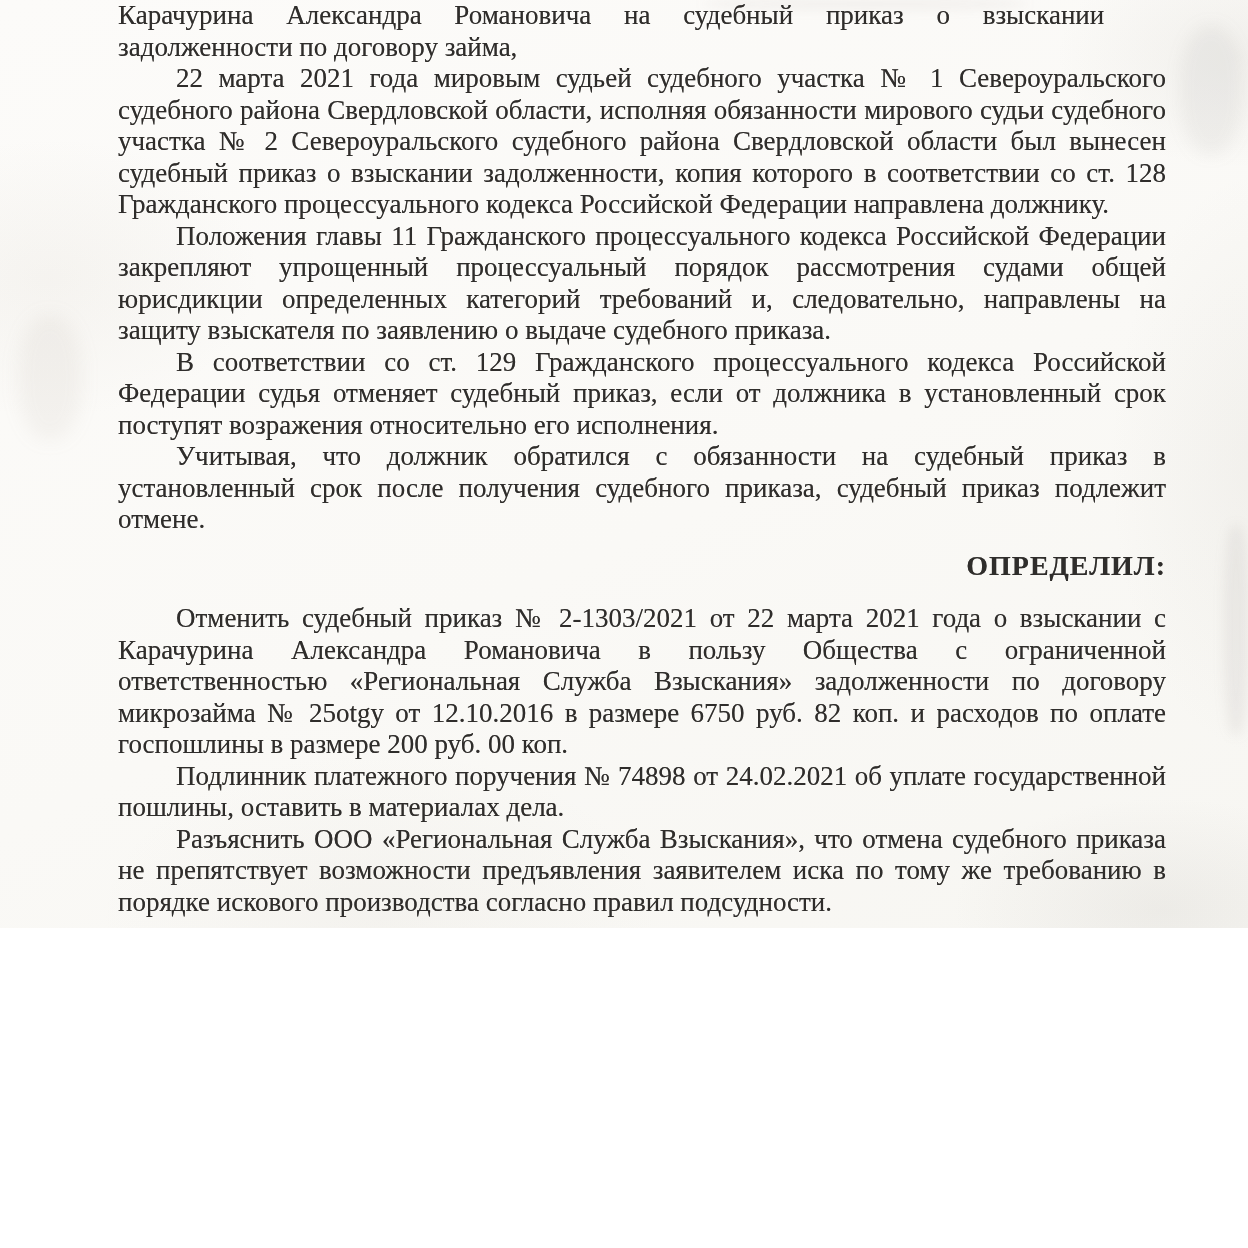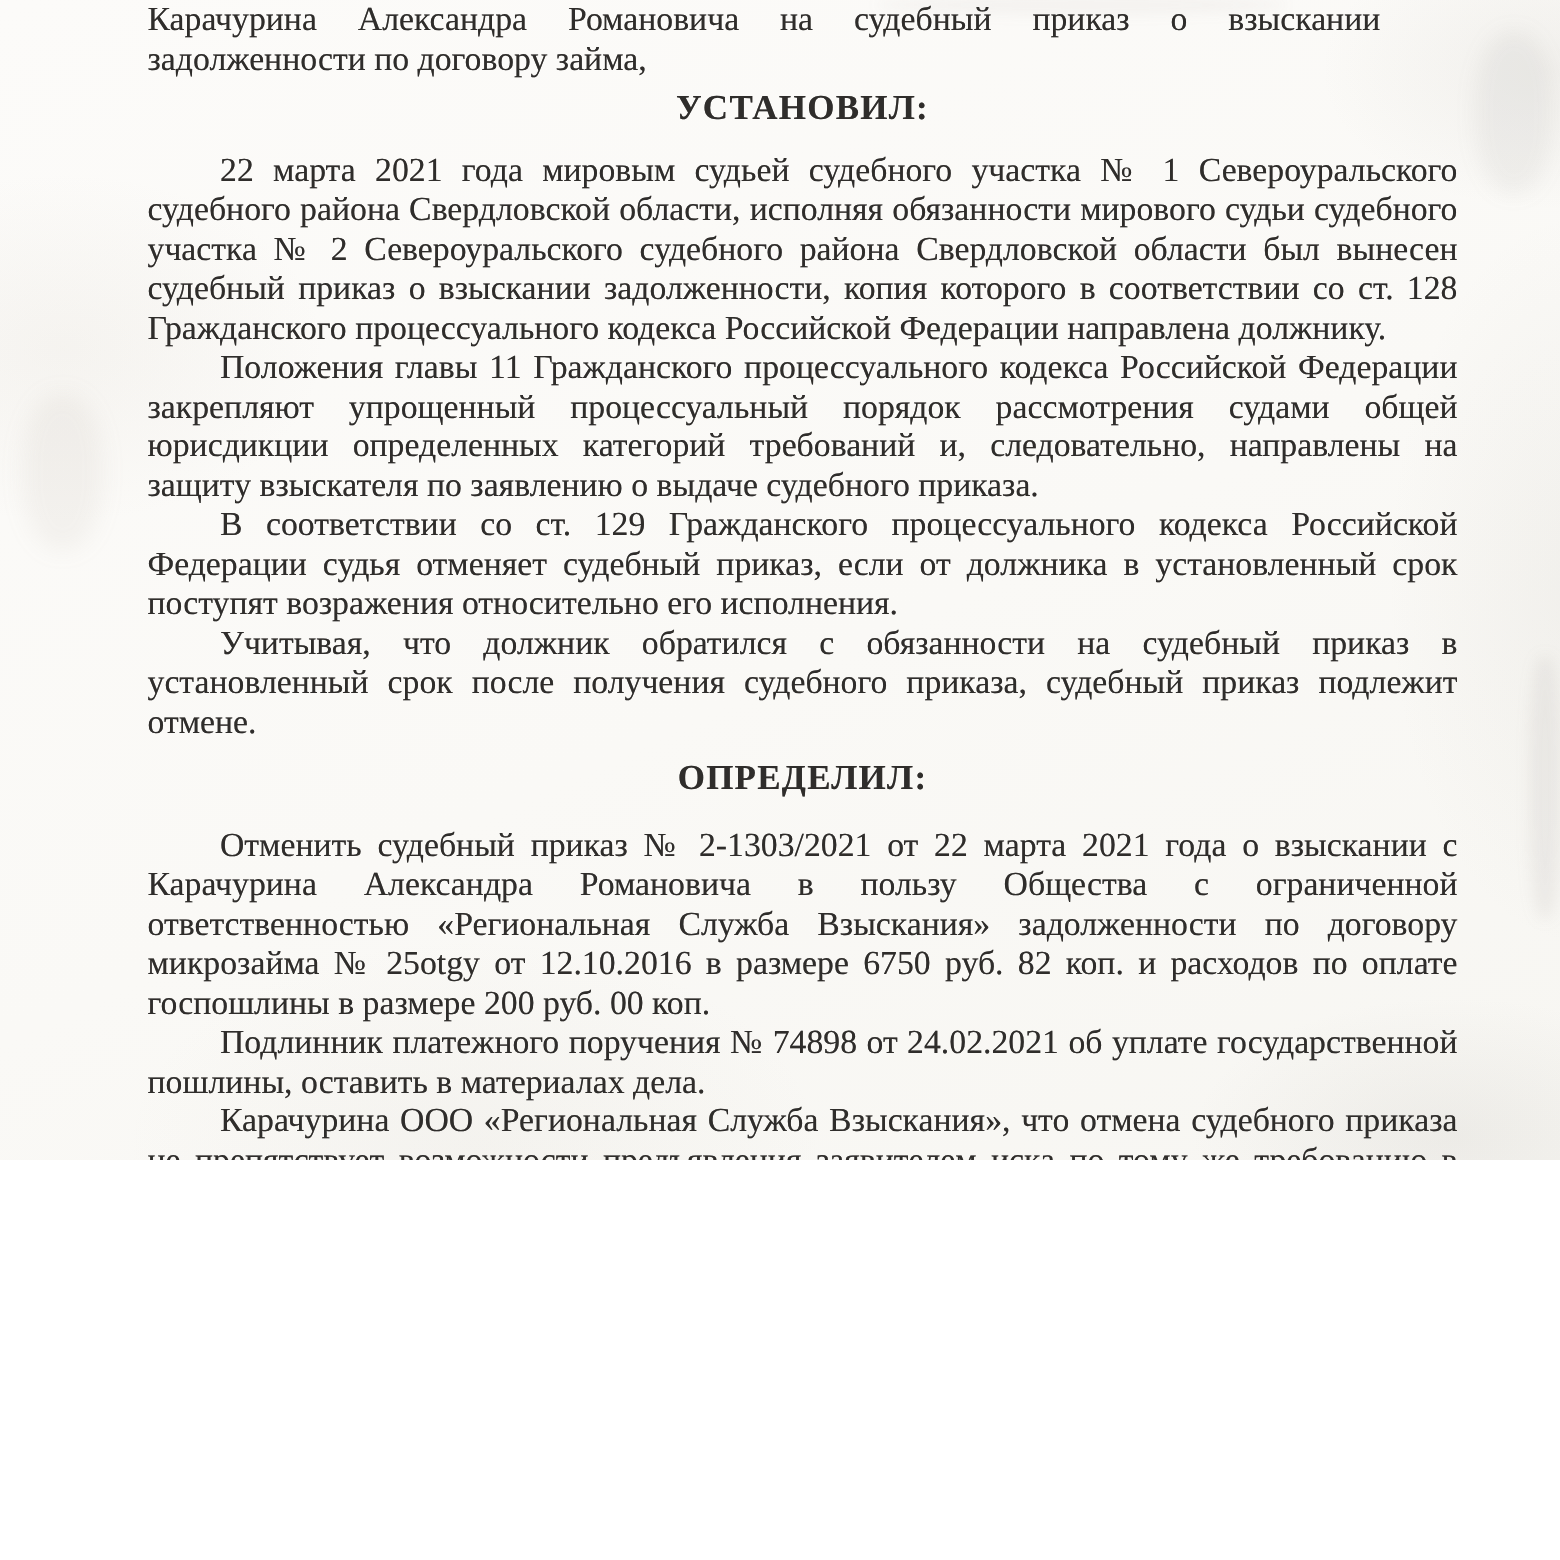--- a/index.html
+++ b/index.html
@@ -34,21 +34,21 @@
     word-spacing: 26px;
     overflow: hidden;
   }
   .para { text-indent: 58px; }
   .heading {
     margin: 0; text-align: center; font-weight: bold;
     font-size: 28px; line-height: 31.5px; letter-spacing: 1px;
     text-indent: 0;
   }
   .heading.h-established { margin-top: 8px;  margin-bottom: 18px; }
-  .heading.h-ruled       { margin-top: 14px; margin-bottom: 22px; }
+  .heading.h-ruled       { margin-top: 14px; margin-bottom: 22px; text-align: right; }
 
   .stamp-svg { position: absolute; left: 330px; top: 1185px; width: 430px; height: 63px; }
   .signature-svg { position: absolute; left: 840px; top: 1095px; width: 360px; height: 153px; }
 
   .artifact { position: absolute; pointer-events: none; }
   .smudge-1 { left: 1180px; top: 25px;   width: 62px;  height: 130px; background: rgba(120,115,108,0.07); border-radius: 45%; filter: blur(8px); }
   .smudge-2 { left: 1224px; top: 525px;  width: 24px;  height: 210px; background: rgba(120,115,108,0.09); border-radius: 40%; filter: blur(6px); }
   .smudge-3 { left: 1128px; top: 1158px; width: 120px; height: 90px;  background: rgba(125,120,112,0.08); border-radius: 45%; filter: blur(9px); }
   .smudge-4 { left: 18px;   top: 315px;  width: 64px;  height: 125px; background: rgba(150,140,125,0.08); border-radius: 45%; filter: blur(9px); }
   .smudge-5 { left: 700px;  top: -4px;   width: 330px; height: 16px;  background: rgba(130,125,118,0.06); border-radius: 50%; filter: blur(5px); }
@@ -64,34 +64,33 @@
   <div class="artifact smudge-4"></div>
   <div class="artifact smudge-5"></div>
 
   <div class="textblock">
 
     <p class="cutline">Карачурина Александра Романовича на судебный приказ о взыскании</p>
 
     <p>задолженности по договору займа,</p>
 
     <section>
-      <h2 class="heading h-established">УСТАНОВИЛ:</h2>
 
       <p class="para">22 марта 2021 года мировым судьей судебного участка № 1 Североуральского судебного района Свердловской области, исполняя обязанности мирового судьи судебного участка № 2 Североуральского судебного района Свердловской области был вынесен судебный приказ о взыскании задолженности,  копия которого в соответствии со ст. 128 Гражданского процессуального кодекса Российской Федерации направлена должнику.</p>
       <p class="para">Положения главы 11 Гражданского процессуального кодекса Российской Федерации закрепляют упрощенный процессуальный порядок рассмотрения судами общей юрисдикции определенных категорий требований и, следовательно, направлены на защиту взыскателя по заявлению о выдаче судебного приказа.</p>
       <p class="para">В соответствии со ст. 129 Гражданского процессуального кодекса Российской Федерации судья отменяет судебный приказ, если от должника в установленный срок поступят возражения относительно его исполнения.</p>
       <p class="para">Учитывая, что должник обратился с обязанности на судебный приказ в установленный срок после получения судебного приказа, судебный приказ подлежит отмене.</p>
     </section>
 
     <section>
       <h2 class="heading h-ruled">ОПРЕДЕЛИЛ:</h2>
 
       <p class="para">Отменить судебный приказ № 2-1303/2021 от 22 марта 2021 года о взыскании с Карачурина Александра Романовича в пользу Общества с ограниченной ответственностью «Региональная Служба Взыскания» задолженности по договору микрозайма № 25otgy от 12.10.2016 в размере 6750 руб. 82 коп. и расходов по оплате госпошлины в размере 200 руб. 00 коп.</p>
       <p class="para">Подлинник платежного поручения № 74898 от 24.02.2021 об уплате государственной пошлины, оставить в материалах дела.</p>
-      <p class="para">Карачурина ООО «Региональная Служба Взыскания», что отмена судебного приказа не препятствует возможности предъявления заявителем иска по тому же требованию в порядке искового производства согласно правил подсудности.</p>
+      <p class="para">Разъяснить ООО «Региональная Служба Взыскания», что отмена судебного приказа не препятствует возможности предъявления заявителем иска по тому же требованию в порядке искового производства согласно правил подсудности.</p>
     </section>
 
   </div>
 
   <svg class="stamp-svg" viewBox="0 0 430 63" aria-hidden="true">
     <g fill="none" stroke="#4a5cb3">
       <circle cx="175" cy="170" r="158" stroke-width="4.5" opacity="0.72"></circle>
       <circle cx="175" cy="170" r="124" stroke-width="2.2" opacity="0.40"></circle>
     </g>
     <g font-family="Liberation Serif, serif" fill="#7d82c4" style="filter: blur(0.4px);">

